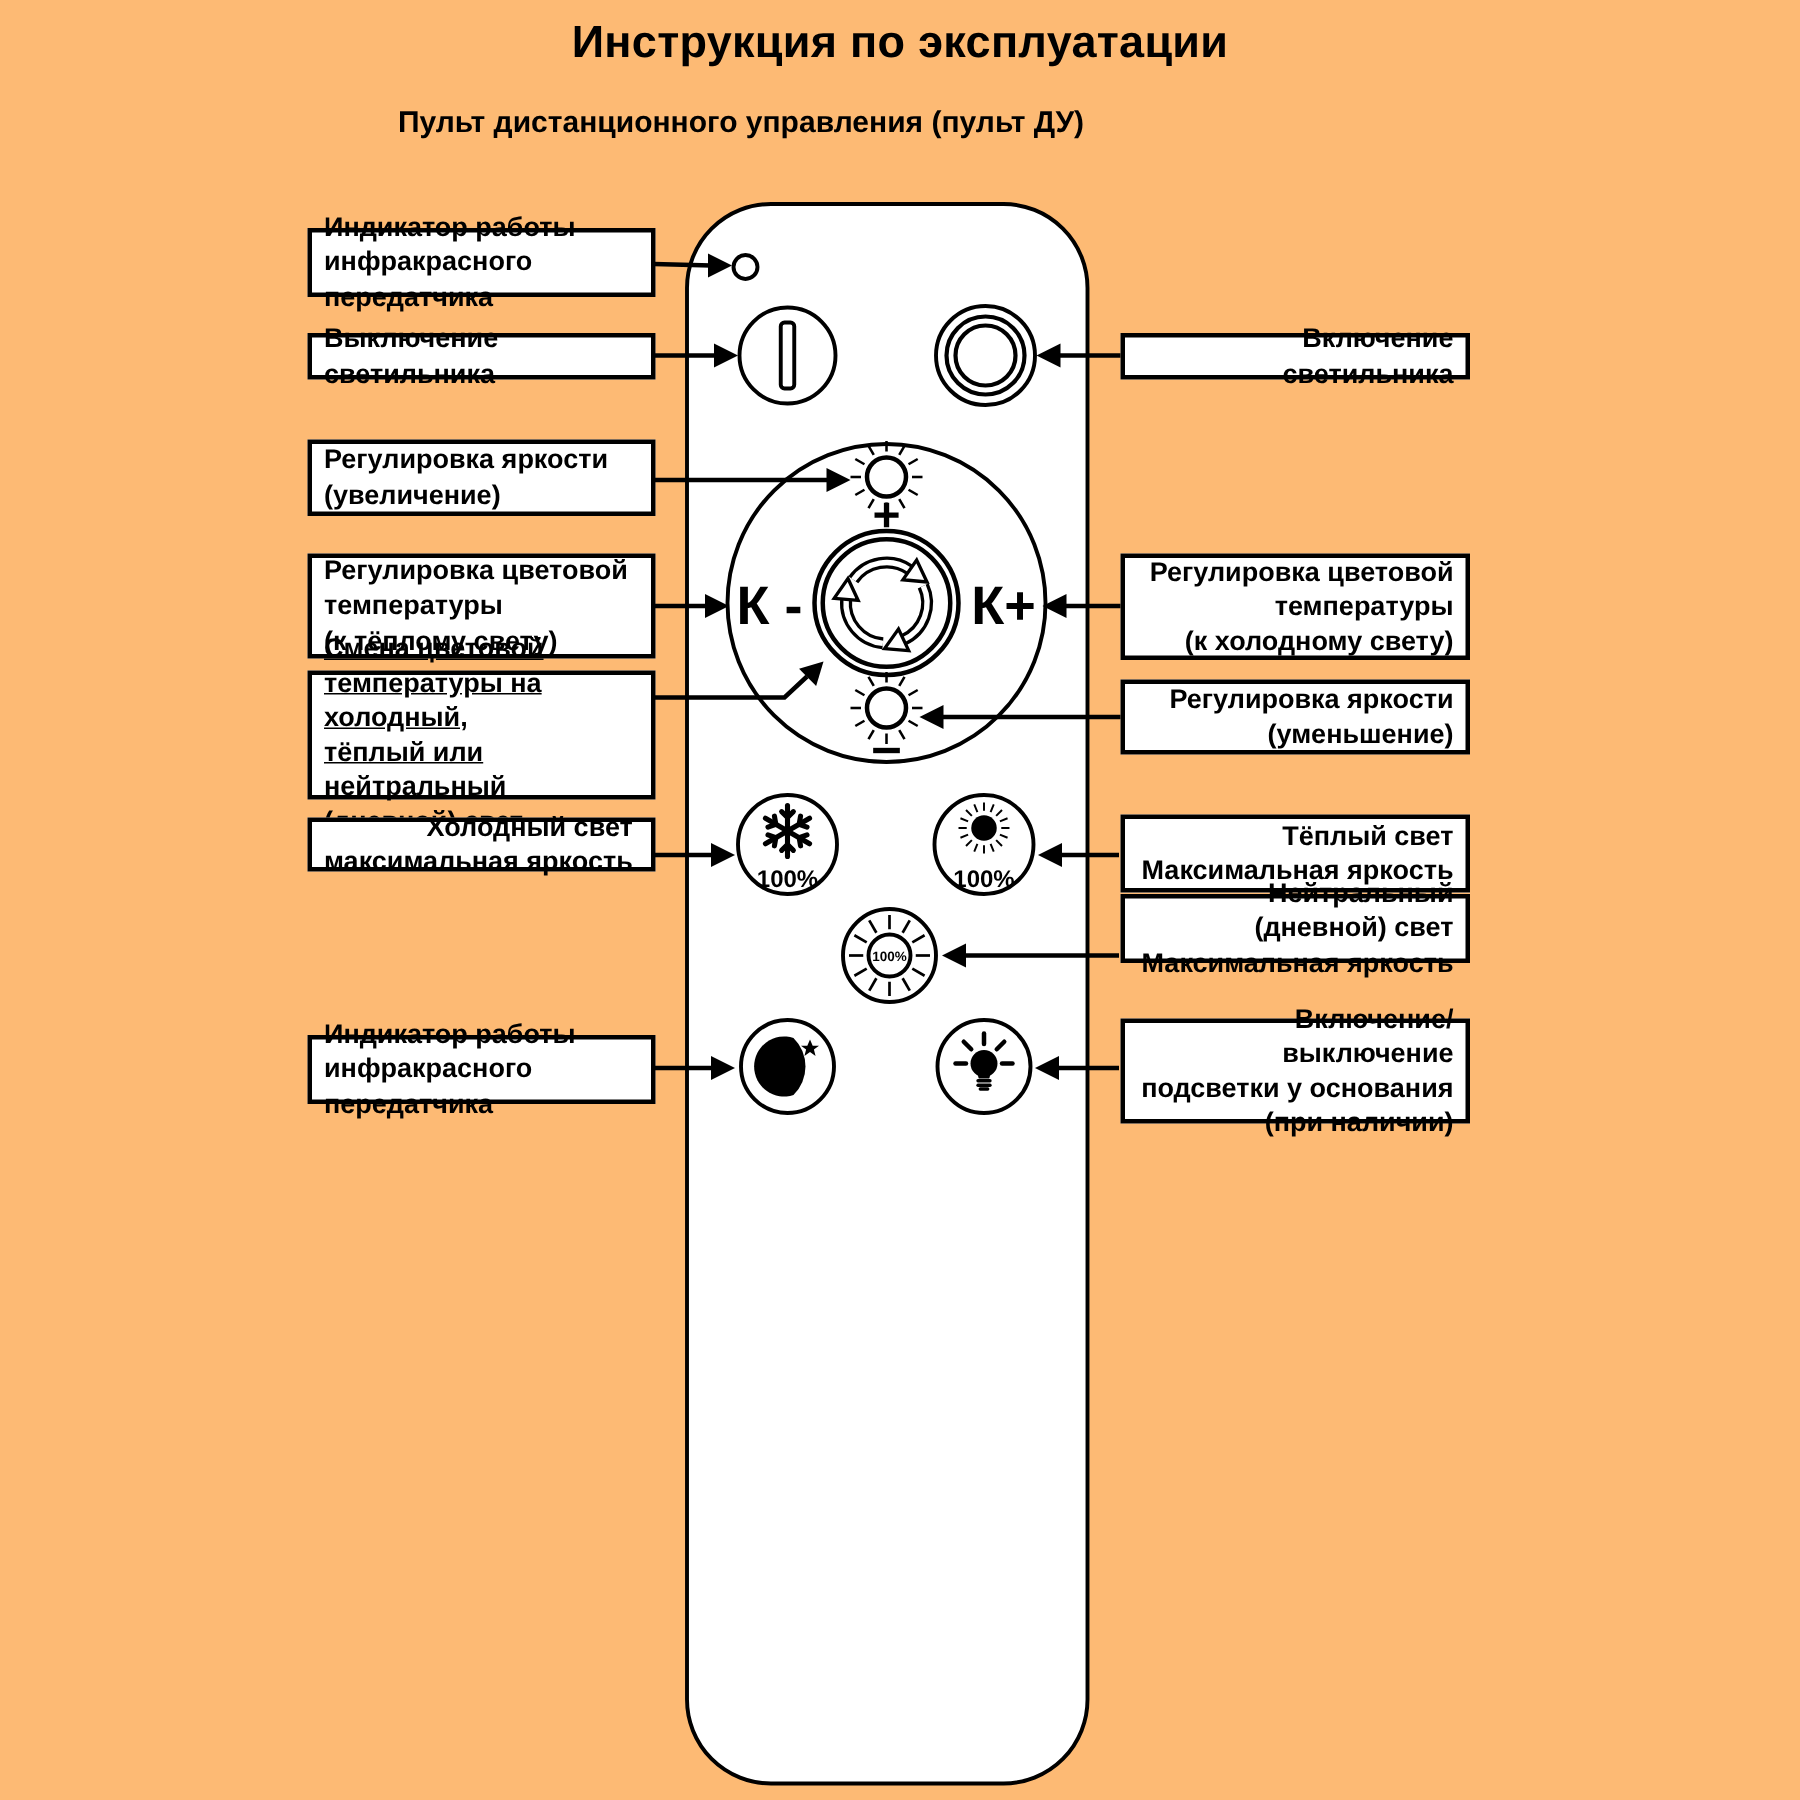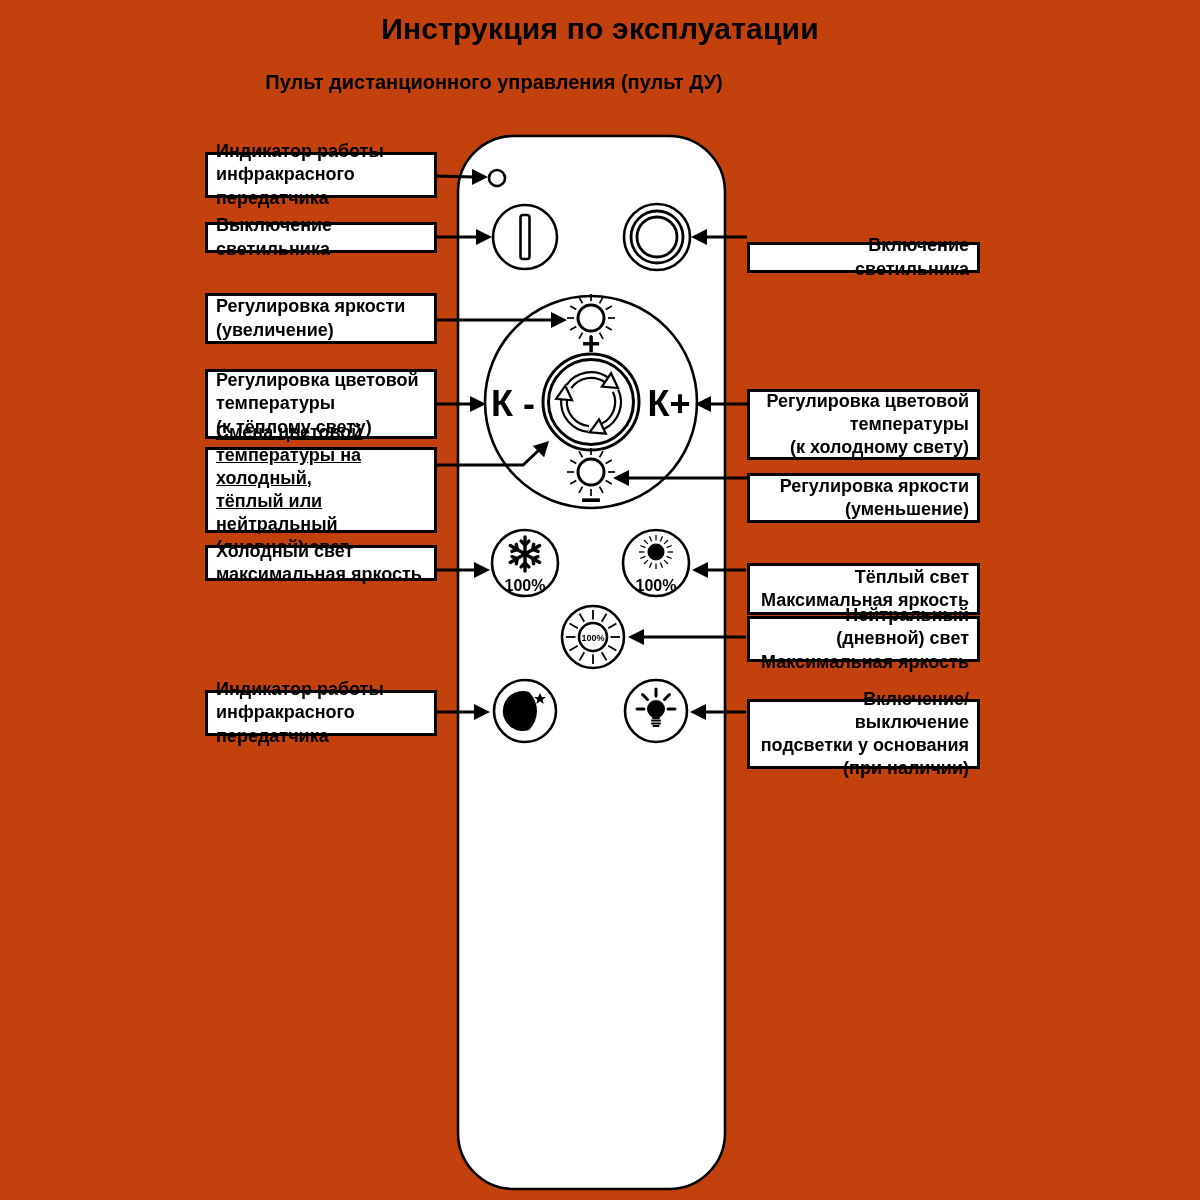--- a/index.html
+++ b/index.html
@@ -1,25 +1,25 @@
 <!DOCTYPE html>
 <html><head>
 <meta charset="utf-8">
 <style>
   html,body{margin:0;padding:0;background:#fff;}
-  .page{position:relative;width:1200px;height:1200px;background:#c2410c;overflow:hidden;
+  .page{position:relative;width:1200px;height:1200px;background:#fdba74;overflow:hidden;
         font-family:"Liberation Sans",sans-serif;color:#000;}
   .title{position:absolute;top:12px;left:0;width:1200px;text-align:center;
          font-size:30px;font-weight:bold;letter-spacing:.2px;}
   .subtitle{position:absolute;top:71px;left:0;width:988px;text-align:center;
             font-size:20px;font-weight:bold;}
   .box{position:absolute;box-sizing:border-box;border:3px solid #000;background:#fff;
        display:flex;align-items:center;padding:1px 8px;font-size:18px;font-weight:bold;
        line-height:1.28;white-space:pre-line;}
-  .box.right{justify-content:flex-end;text-align:right;margin-top:20px;}
+  .box.right{justify-content:flex-end;text-align:right;}
   .lcol{left:205px;width:232px;}
   .rcol{left:747px;width:233px;}
   svg.diagram{position:absolute;left:0;top:0;width:1200px;height:1200px;}
   svg text{font-family:"Liberation Sans",sans-serif;font-weight:bold;fill:#000;}
 </style>
 </head>
 <body>
 
 <div class="page">
 
@@ -31,21 +31,21 @@
   <div class="box lcol" style="top:222px;height:31px;"><span>Выключение светильника</span></div>
   <div class="box lcol" style="top:293px;height:51px;"><span>Регулировка яркости
 (увеличение)</span></div>
   <div class="box lcol" style="top:369px;height:70px;"><span>Регулировка цветовой
 температуры
 (к тёплому свету)</span></div>
   <div class="box lcol" style="top:447px;height:86px;text-decoration:underline;"><span>Смена цветовой
 температуры на холодный,
 тёплый или нейтральный
 (дневной) свет</span></div>
-  <div class="box lcol" style="top:545px;height:36px;"><span>Холодный свет
+  <div class="box lcol" style="top:545px;height:36px;text-align:right;"><span>Холодный свет
 максимальная яркость</span></div>
   <div class="box lcol" style="top:690px;height:46px;"><span>Индикатор работы
 инфракрасного передатчика</span></div>
 
   <div class="box right rcol" style="top:222px;height:31px;"><span>Включение светильника</span></div>
   <div class="box right rcol" style="top:369px;height:71px;"><span>Регулировка цветовой
 температуры
 (к холодному свету)</span></div>
   <div class="box right rcol" style="top:453px;height:50px;"><span>Регулировка яркости
 (уменьшение)</span></div>

